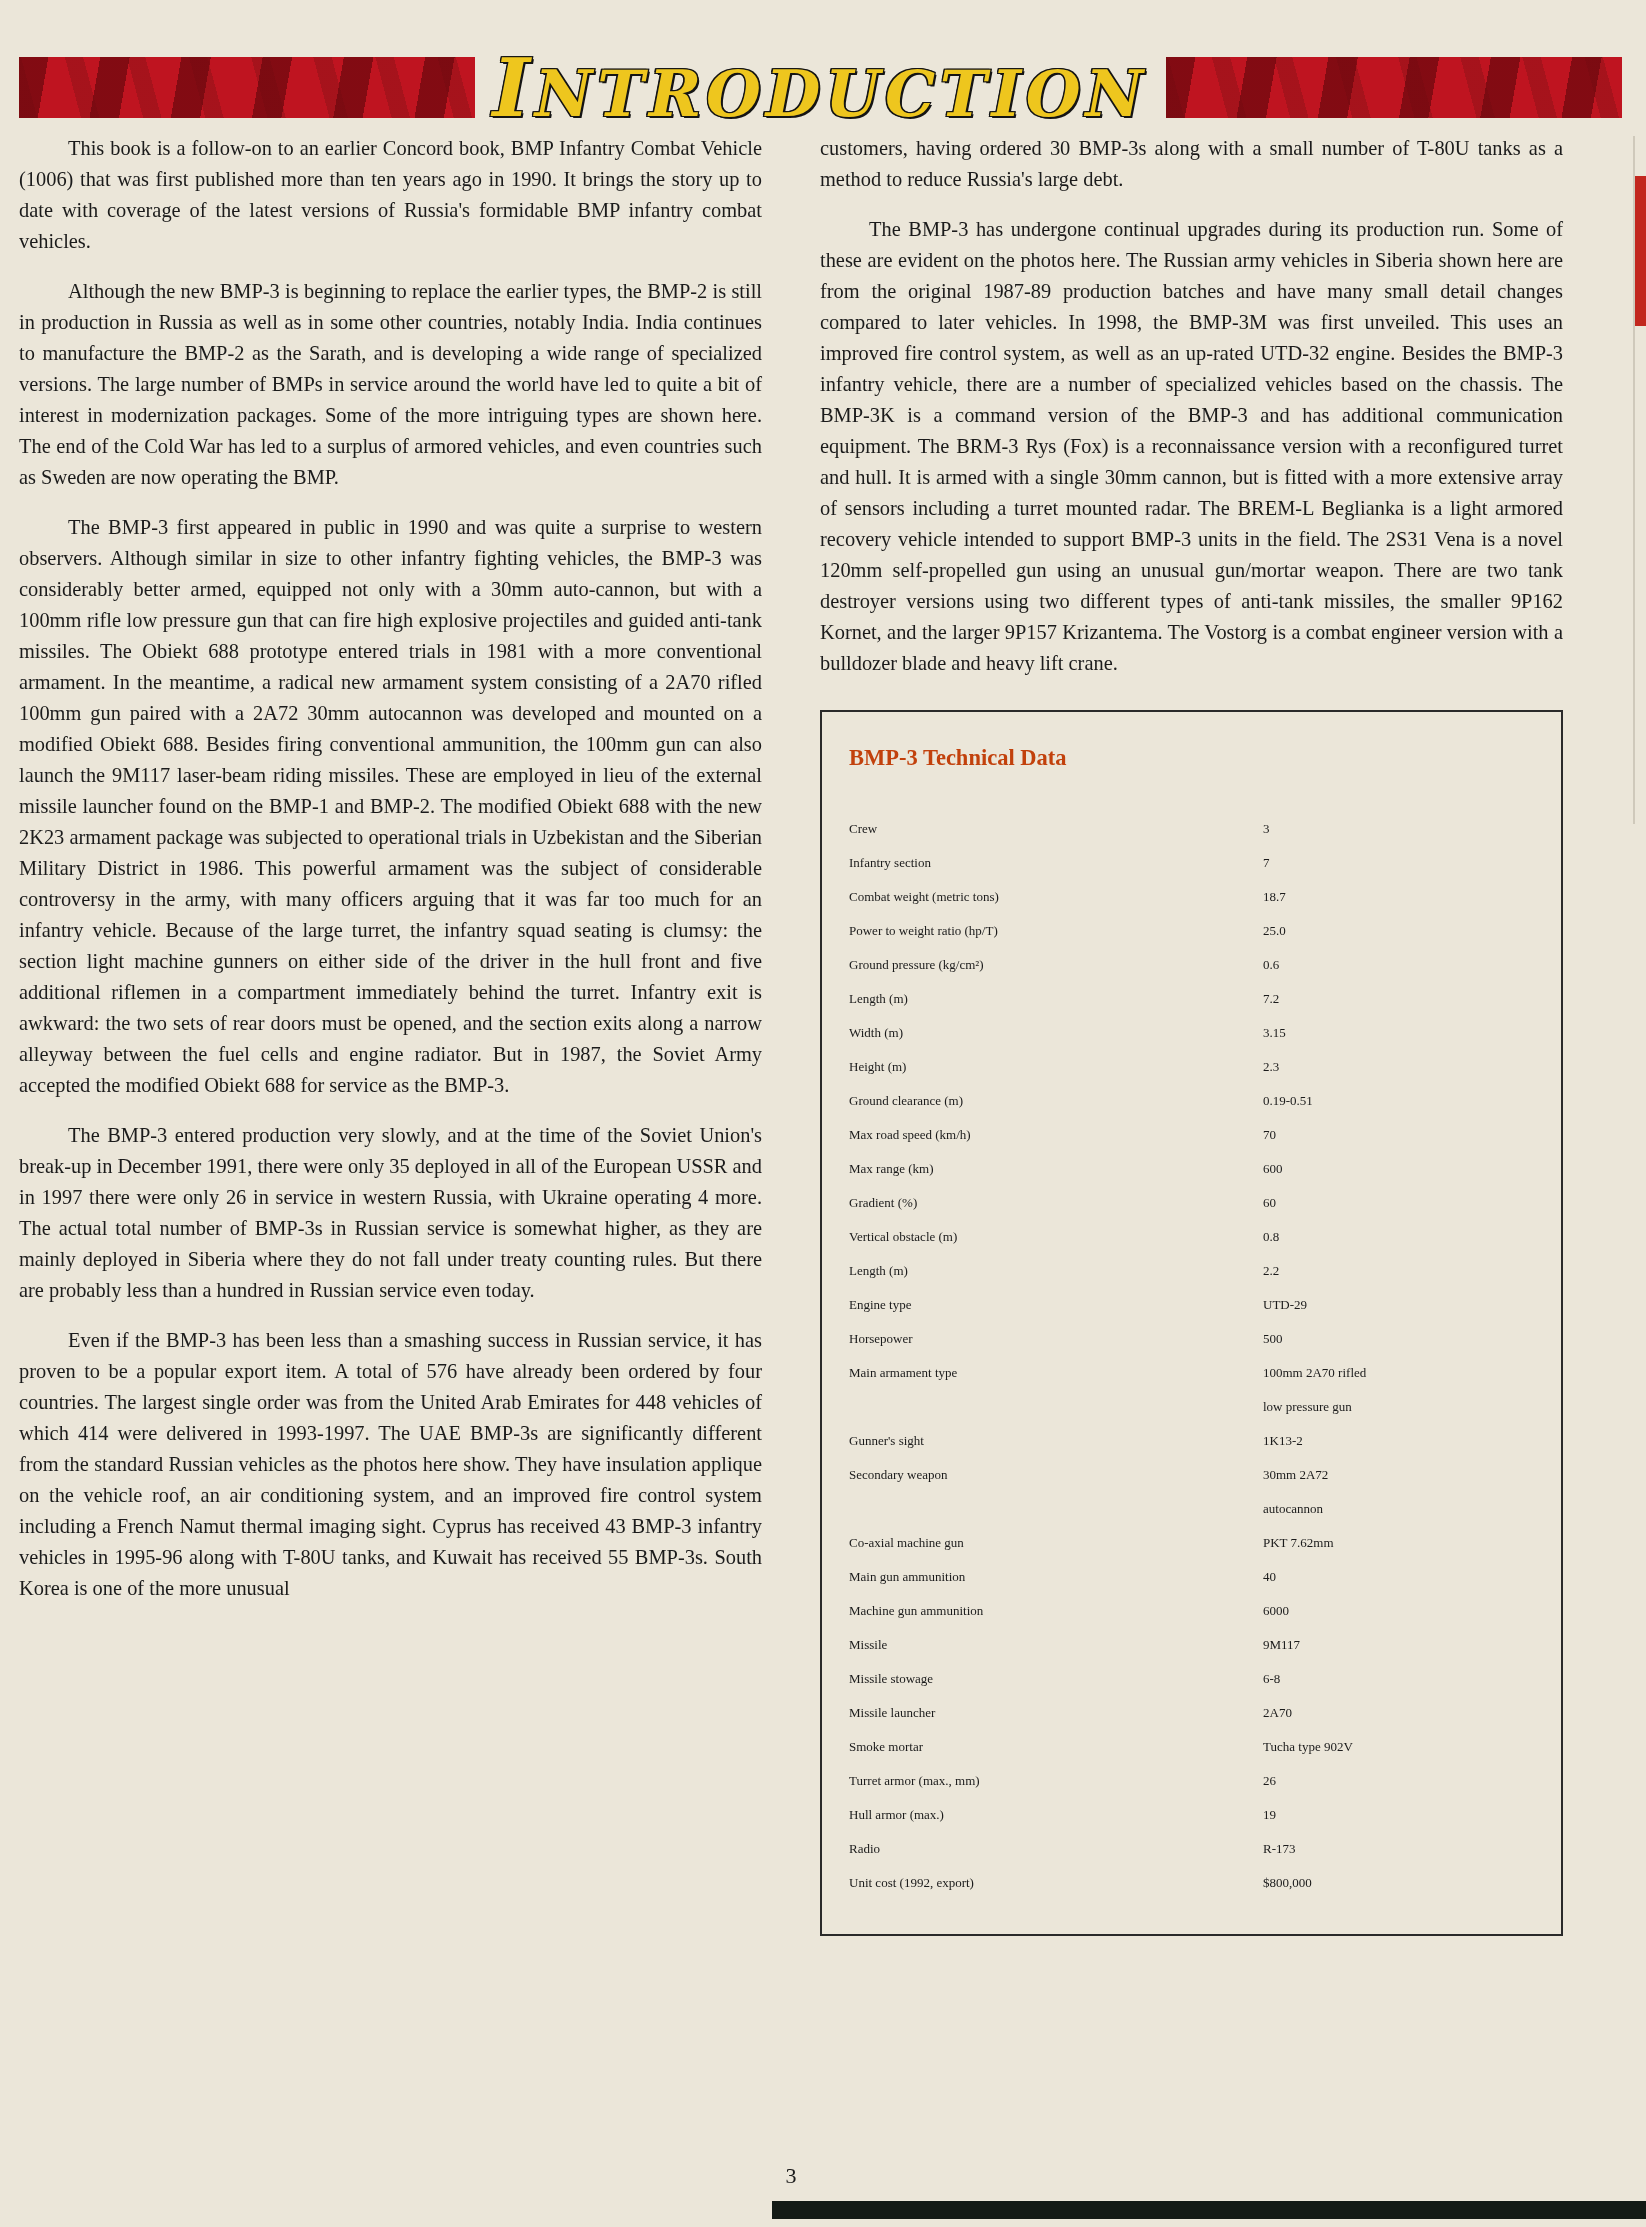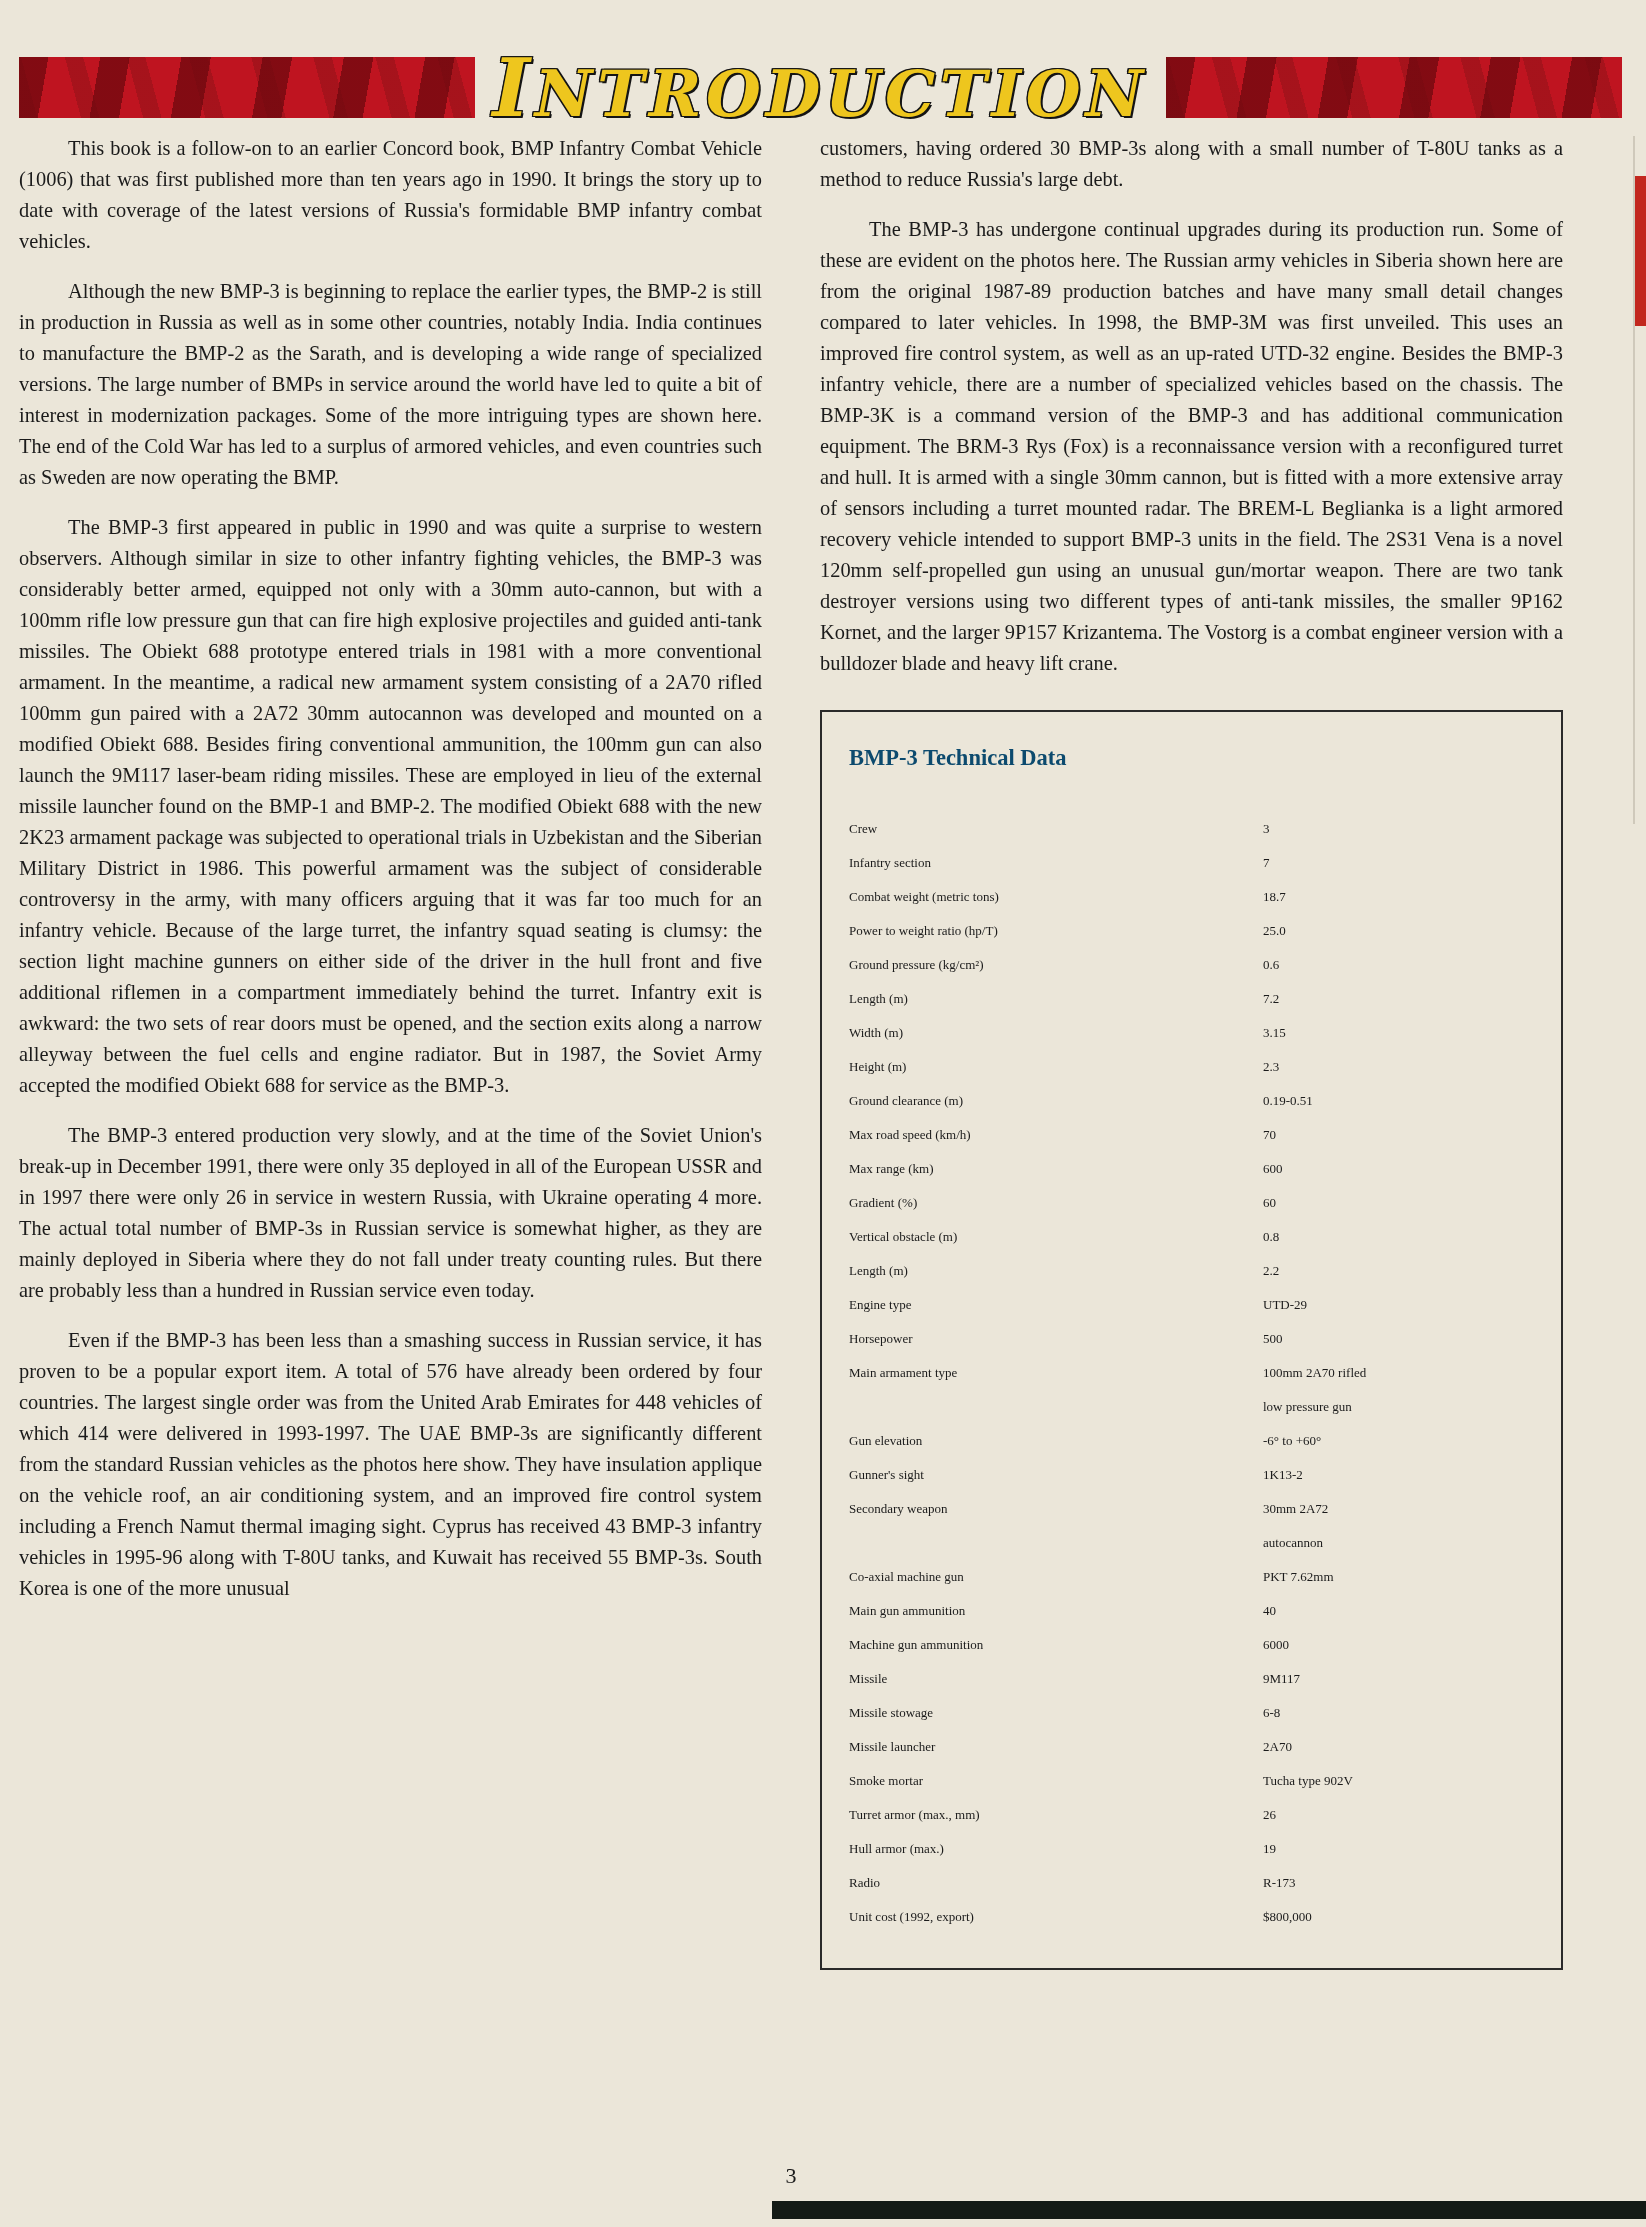--- a/index.html
+++ b/index.html
@@ -25,21 +25,21 @@
     text-shadow:2px 2px 0 #141414, -1.4px -1.4px 0 #141414, 1.4px -1.4px 0 #141414, -1.4px 1.4px 0 #141414;
   }
   .title::first-letter { font-size:80px; }
   
   .content { position:absolute; top:133px; left:19px; right:83px; display:flex; gap:58px; }
   .col { flex:1; font-size:20.4px; line-height:31px; text-align:justify; }
   .col p { text-indent:49px; margin-bottom:19px; }
   .col p.no-indent { text-indent:0; }
   
   .techbox { margin-top:31px; border:2px solid #2a2a2a; padding:30px 27px 34px 27px; }
-  .tech-title { color:#0c4a6e; font-weight:bold; font-size:22.5px; margin-bottom:39px; text-indent:0; }
+  .tech-title { color:#c2410c; font-weight:bold; font-size:22.5px; margin-bottom:39px; text-indent:0; }
   .trow { display:grid; grid-template-columns:1fr 271px; font-size:13px; line-height:34px; text-align:left; }
   .tvalue { white-space:pre-line; }
   
   .page-number { position:absolute; bottom:38px; left:19px; right:83px; text-align:center; font-size:22px; }
   .bottom-bar { position:absolute; bottom:8.2px; right:0; width:874px; height:17.7px; background:#131a15; }
   .edge-red { position:absolute; top:176px; right:0; width:11px; height:150px; background:#c2271e; }
   .edge-line { position:absolute; top:136px; right:11px; width:2px; height:688px; background:#cfc9bb; }
 </style>
 </head>
 <body>
@@ -131,24 +131,20 @@
             <div class="trow">
               <span class="tlabel">Horsepower</span>
               <span class="tvalue">500</span>
             </div>
             <div class="trow">
               <span class="tlabel">Main armament type</span>
               <span class="tvalue">100mm 2A70 rifled
 low pressure gun</span>
             </div>
             <div class="trow">
-              <span class="tlabel">Gun elevation</span>
-              <span class="tvalue">-6° to +60°</span>
-            </div>
-            <div class="trow">
               <span class="tlabel">Gunner's sight</span>
               <span class="tvalue">1K13-2</span>
             </div>
             <div class="trow">
               <span class="tlabel">Secondary weapon</span>
               <span class="tvalue">30mm 2A72
 autocannon</span>
             </div>
             <div class="trow">
               <span class="tlabel">Co-axial machine gun</span>

